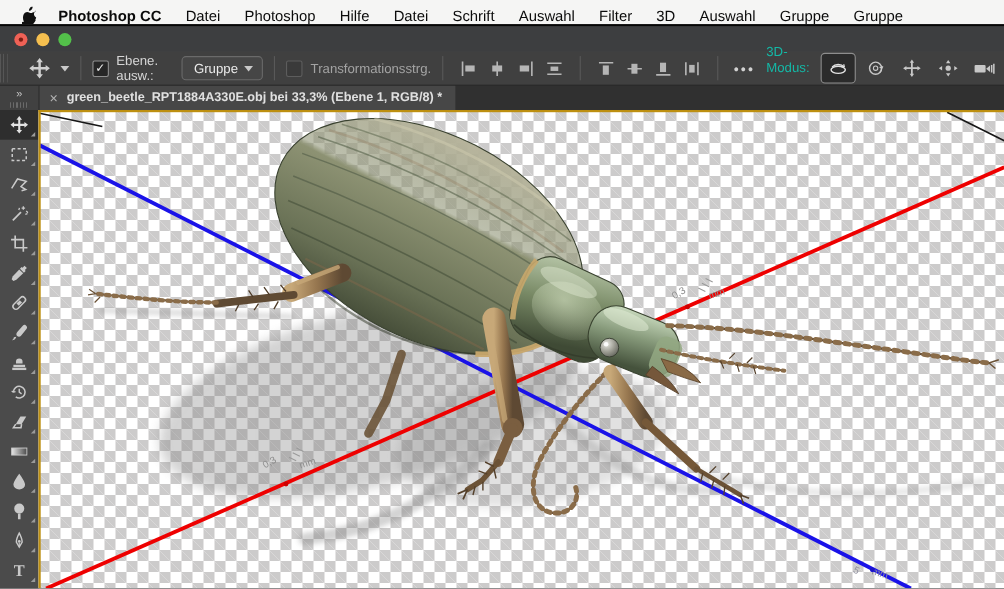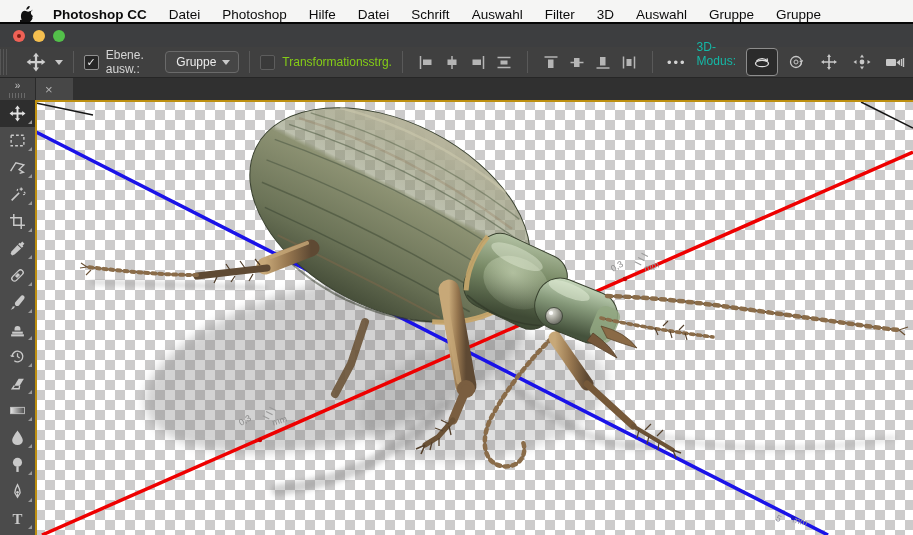--- a/index.html
+++ b/index.html
@@ -21,21 +21,21 @@
   .tl.yellow{background:#f5bf4f;}
   .tl.green{background:#53c04a;}
 
   
   .optionsbar{height:31px;background:#404040;border-bottom:1px solid #262626;display:flex;align-items:center;color:#d6d6d6;font-size:12px;box-sizing:border-box;}
   .grip-v{width:10px;height:26px;margin-right:16px;background:repeating-linear-gradient(90deg,#5c5c5c 0 1px,transparent 1px 3px);opacity:.8;}
   .sep{width:1px;height:22px;background:#595959;margin:0 10px;flex:0 0 auto;}
   .chev{width:0;height:0;border-left:4px solid transparent;border-right:4px solid transparent;border-top:5px solid #c9c9c9;display:inline-block;margin-left:6px;}
   .cb{width:13px;height:13px;border:1px solid #909090;border-radius:2px;background:#262626;display:inline-flex;align-items:center;justify-content:center;color:#ececec;font-size:11px;line-height:11px;margin-right:7px;flex:0 0 auto;}
   .cb.disabled{border-color:#5d5d5d;background:#3a3a3a;color:transparent;}
-  .dis-label{color:#84cc16;}
+  .dis-label{color:#a3a3a3;}
   .dropdown{display:flex;align-items:center;border:1px solid #6a6a6a;border-radius:4px;background:#464646;height:20px;padding:0 8px 0 10px;margin-left:9px;color:#ececec;}
   .iconbtn{width:26px;height:24px;display:flex;align-items:center;justify-content:center;border-radius:3px;flex:0 0 auto;}
   .iconbtn svg{display:block;}
   .modebtn{width:30px;height:26px;display:flex;align-items:center;justify-content:center;border-radius:4px;margin-right:3px;flex:0 0 auto;}
   .modebtn.active{background:#2b2b2b;border:1px solid #8d8d8d;}
   .dots{font-size:13px;letter-spacing:2px;color:#d2d2d2;margin:0 4px;}
   .mode-label{margin:0 10px 16px 6px;color:#14b8a6;}
 
   
   .tabbar{height:22px;background:#303030;display:flex;align-items:stretch;}
@@ -206,20 +206,21 @@
       </span>
   </div>
 
   <div class="tabbar">
     <div class="panel-head">
       <span class="dbl">»</span>
       <span class="hgrip"></span>
     </div>
     <div class="doctab">
       <span class="close">×</span>
+      <span>green_beetle_RPT1884A330E.obj bei 33,3% (Ebene 1, RGB/8) *</span>
     </div>
   </div>
 
   <div class="main">
     <div class="toolbar">
       <div class="tool active" title="move">
         <svg width="17" height="17" viewBox="0 0 16 16">
             <path fill="#e2e2e2" d="M8 0.5 L10.4 3.6 H8.9 V7.1 H12.4 V5.6 L15.5 8 L12.4 10.4 V8.9 H8.9 V12.4 H10.4 L8 15.5 L5.6 12.4 H7.1 V8.9 H3.6 V10.4 L0.5 8 L3.6 5.6 V7.1 H7.1 V3.6 H5.6 Z"></path>
           </svg>
           <span class="fly"></span>

